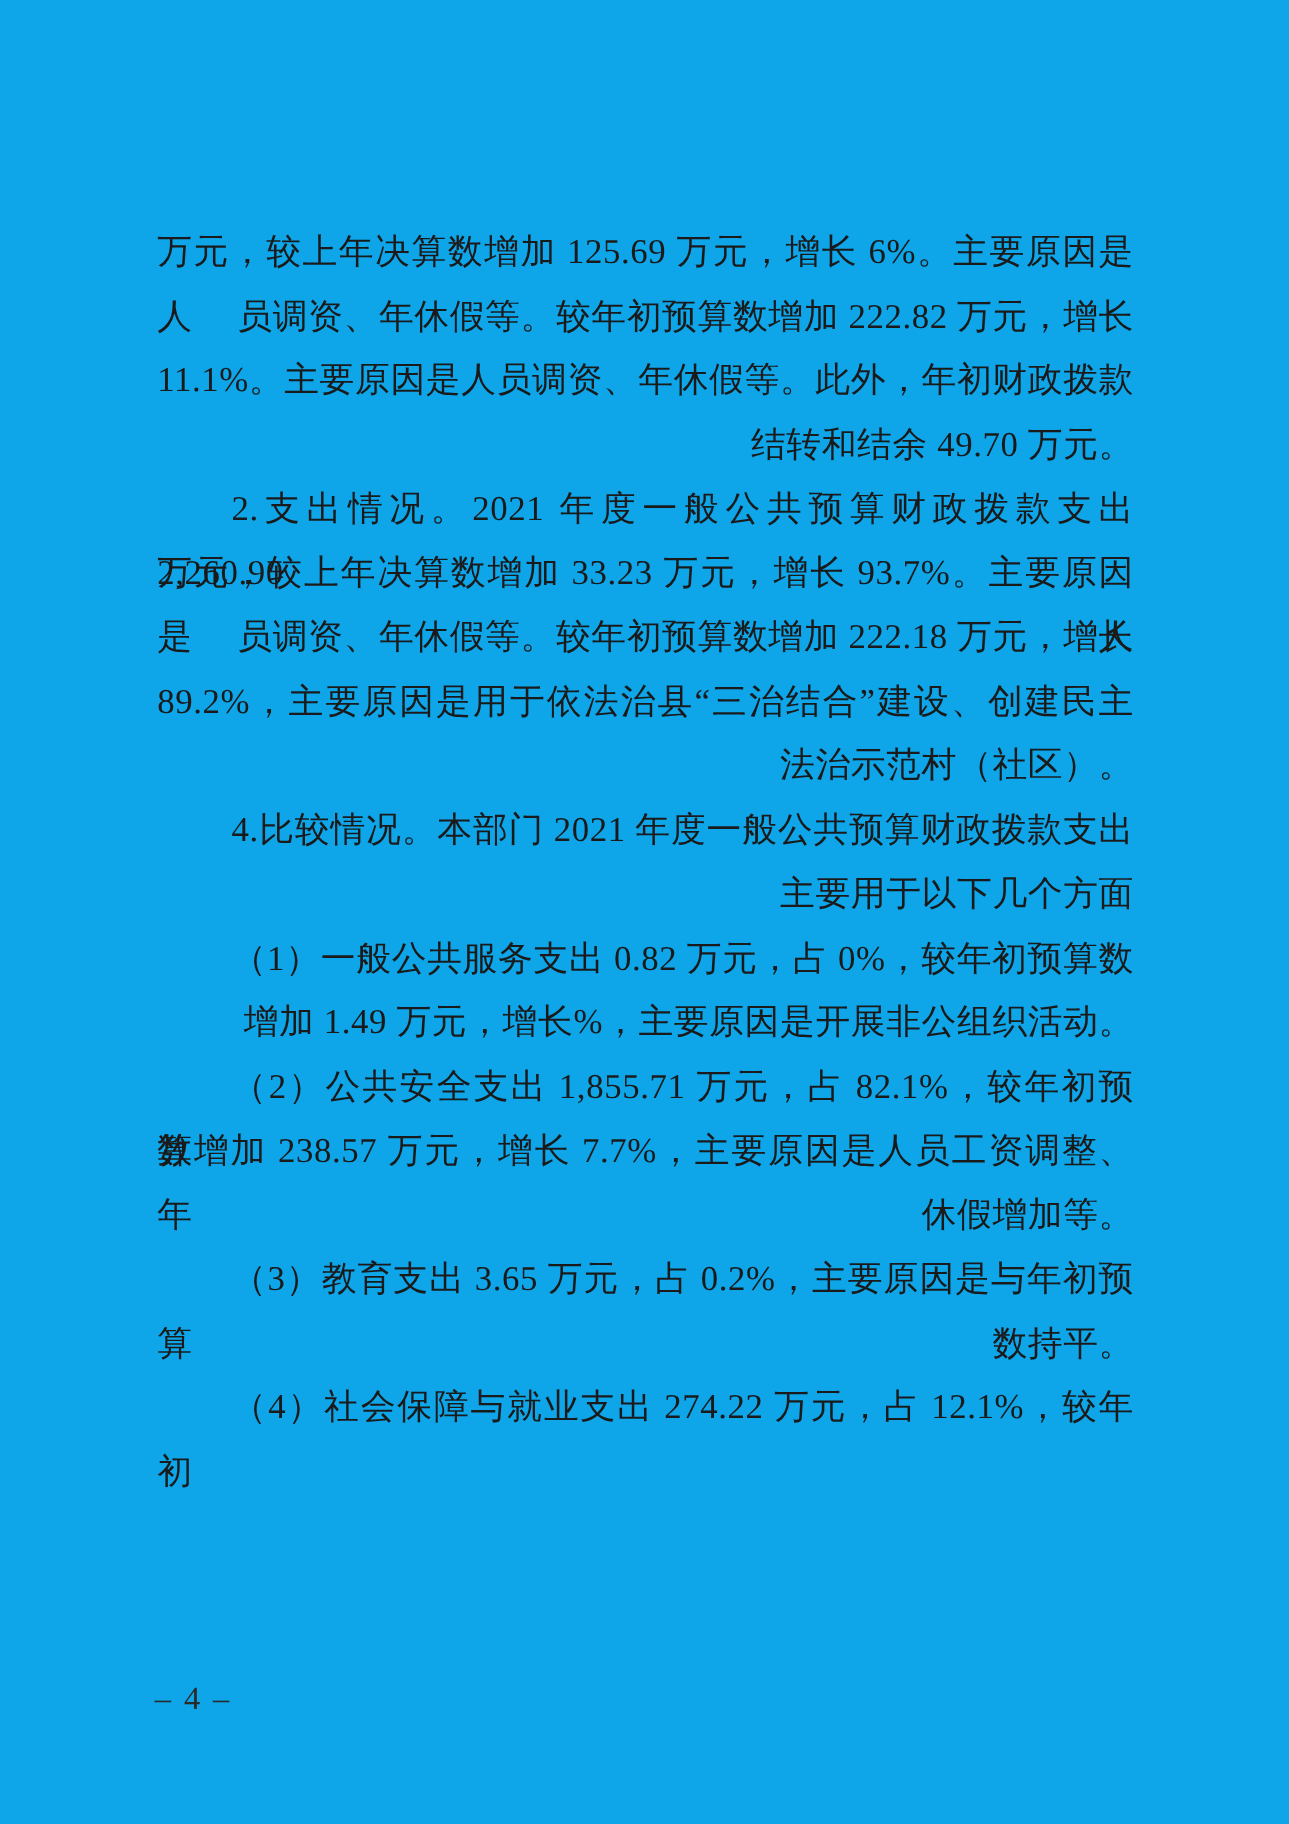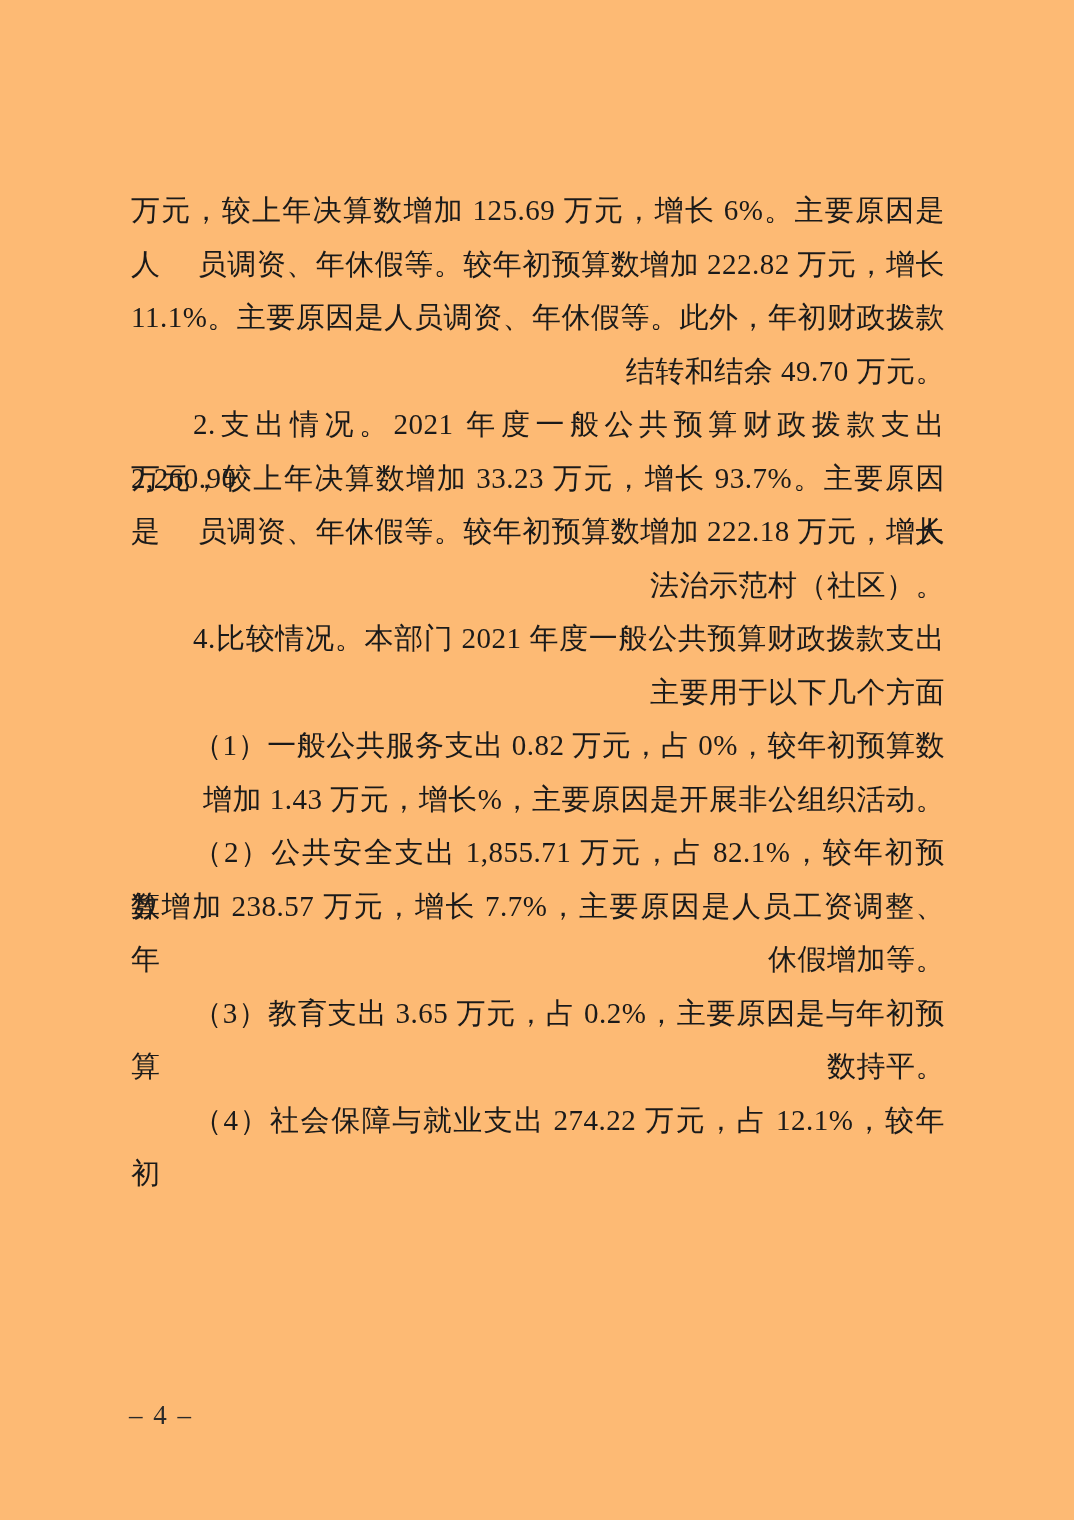--- a/index.html
+++ b/index.html
@@ -8,21 +8,21 @@
     background: #ffffff;
   }
   body {
     font-family: "Liberation Serif", "DejaVu Serif", serif;
     color: #1a1a1a;
   }
   .page {
     position: relative;
     width: 1074px;
     height: 1520px;
-    background: #fdba74;
+    background: #0ea5e9;
     overflow: hidden;
   }
   .textblock {
     position: absolute;
     left: 131px;
     top: 184px;
     width: 814px;
   }
   .line {
     height: 53.5px;
@@ -55,25 +55,26 @@
 
 <div class="page">
   <div class="textblock">
     <div class="line full">万元，较上年决算数增加 125.69 万元，增长 6%。主要原因是人</div>
     <div class="line">员调资、年休假等。较年初预算数增加 222.82 万元，增长</div>
     <div class="line full">11.1%。主要原因是人员调资、年休假等。此外，年初财政拨款</div>
     <div class="line">结转和结余 49.70 万元。</div>
     <div class="line indent full">2.支出情况。2021 年度一般公共预算财政拨款支出 2,260.90</div>
     <div class="line full">万元，较上年决算数增加 33.23 万元，增长 93.7%。主要原因是人</div>
     <div class="line">员调资、年休假等。较年初预算数增加 222.18 万元，增长</div>
+    <div class="line full">89.2%，主要原因是用于依法治县“三治结合”建设、创建民主</div>
     <div class="line">法治示范村（社区）。</div>
     <div class="line indent full">4.比较情况。本部门 2021 年度一般公共预算财政拨款支出</div>
     <div class="line">主要用于以下几个方面</div>
     <div class="line indent full">（1）一般公共服务支出 0.82 万元，占 0%，较年初预算数</div>
-    <div class="line">增加 1.43 万元，增长%，主要原因是开展非公组织活动。</div>
+    <div class="line">增加 1.49 万元，增长%，主要原因是开展非公组织活动。</div>
     <div class="line indent full">（2）公共安全支出 1,855.71 万元，占 82.1%，较年初预算</div>
     <div class="line full">数增加 238.57 万元，增长 7.7%，主要原因是人员工资调整、年</div>
     <div class="line">休假增加等。</div>
     <div class="line indent full">（3）教育支出 3.65 万元，占 0.2%，主要原因是与年初预算</div>
     <div class="line">数持平。</div>
     <div class="line indent full">（4）社会保障与就业支出 274.22 万元，占 12.1%，较年初</div>
   </div>
   <div class="page-number">– 4 –</div>
 </div>
 

